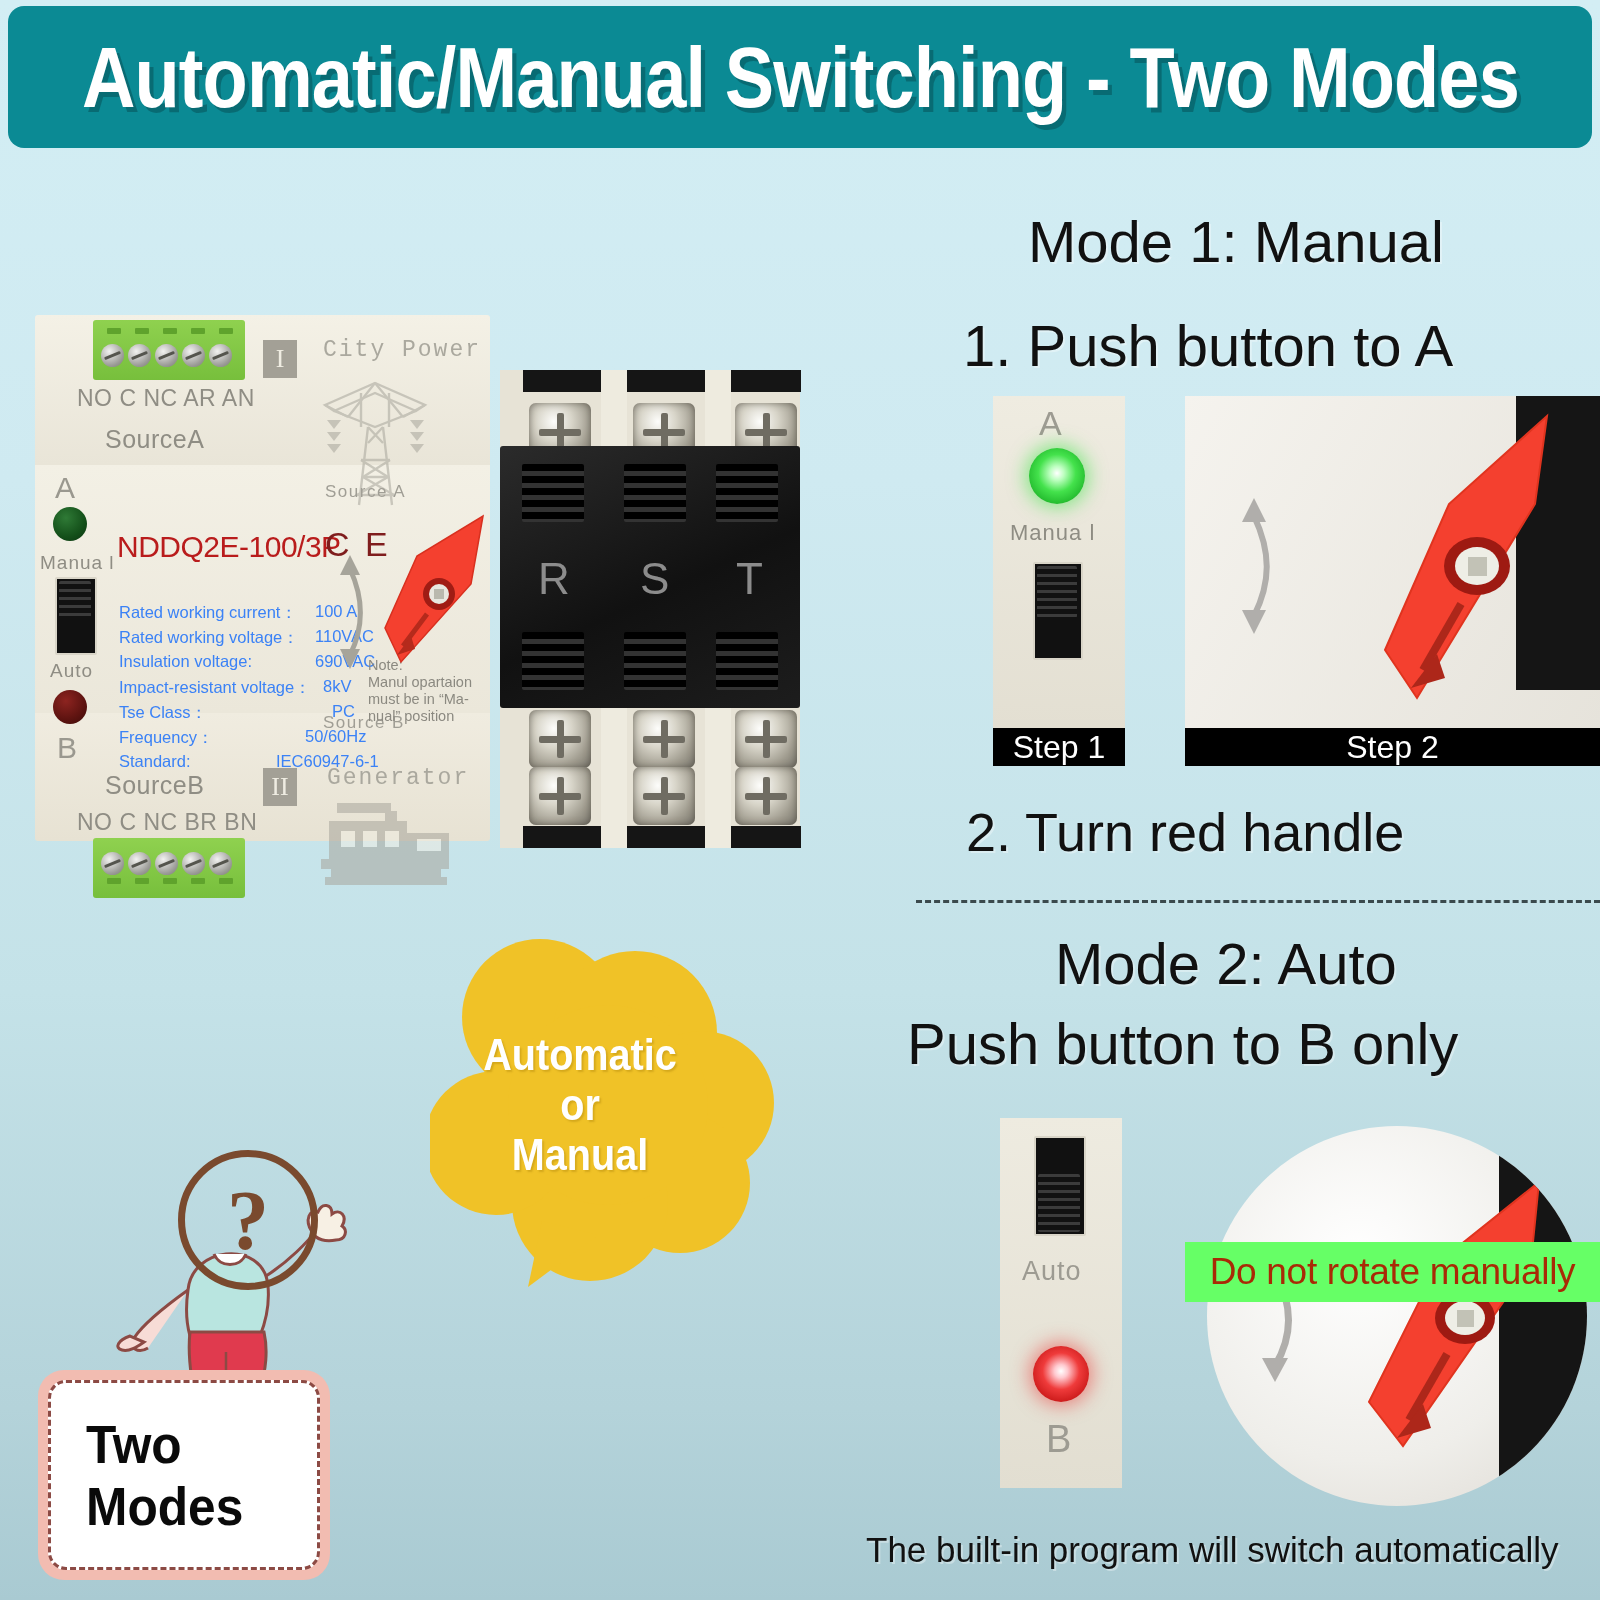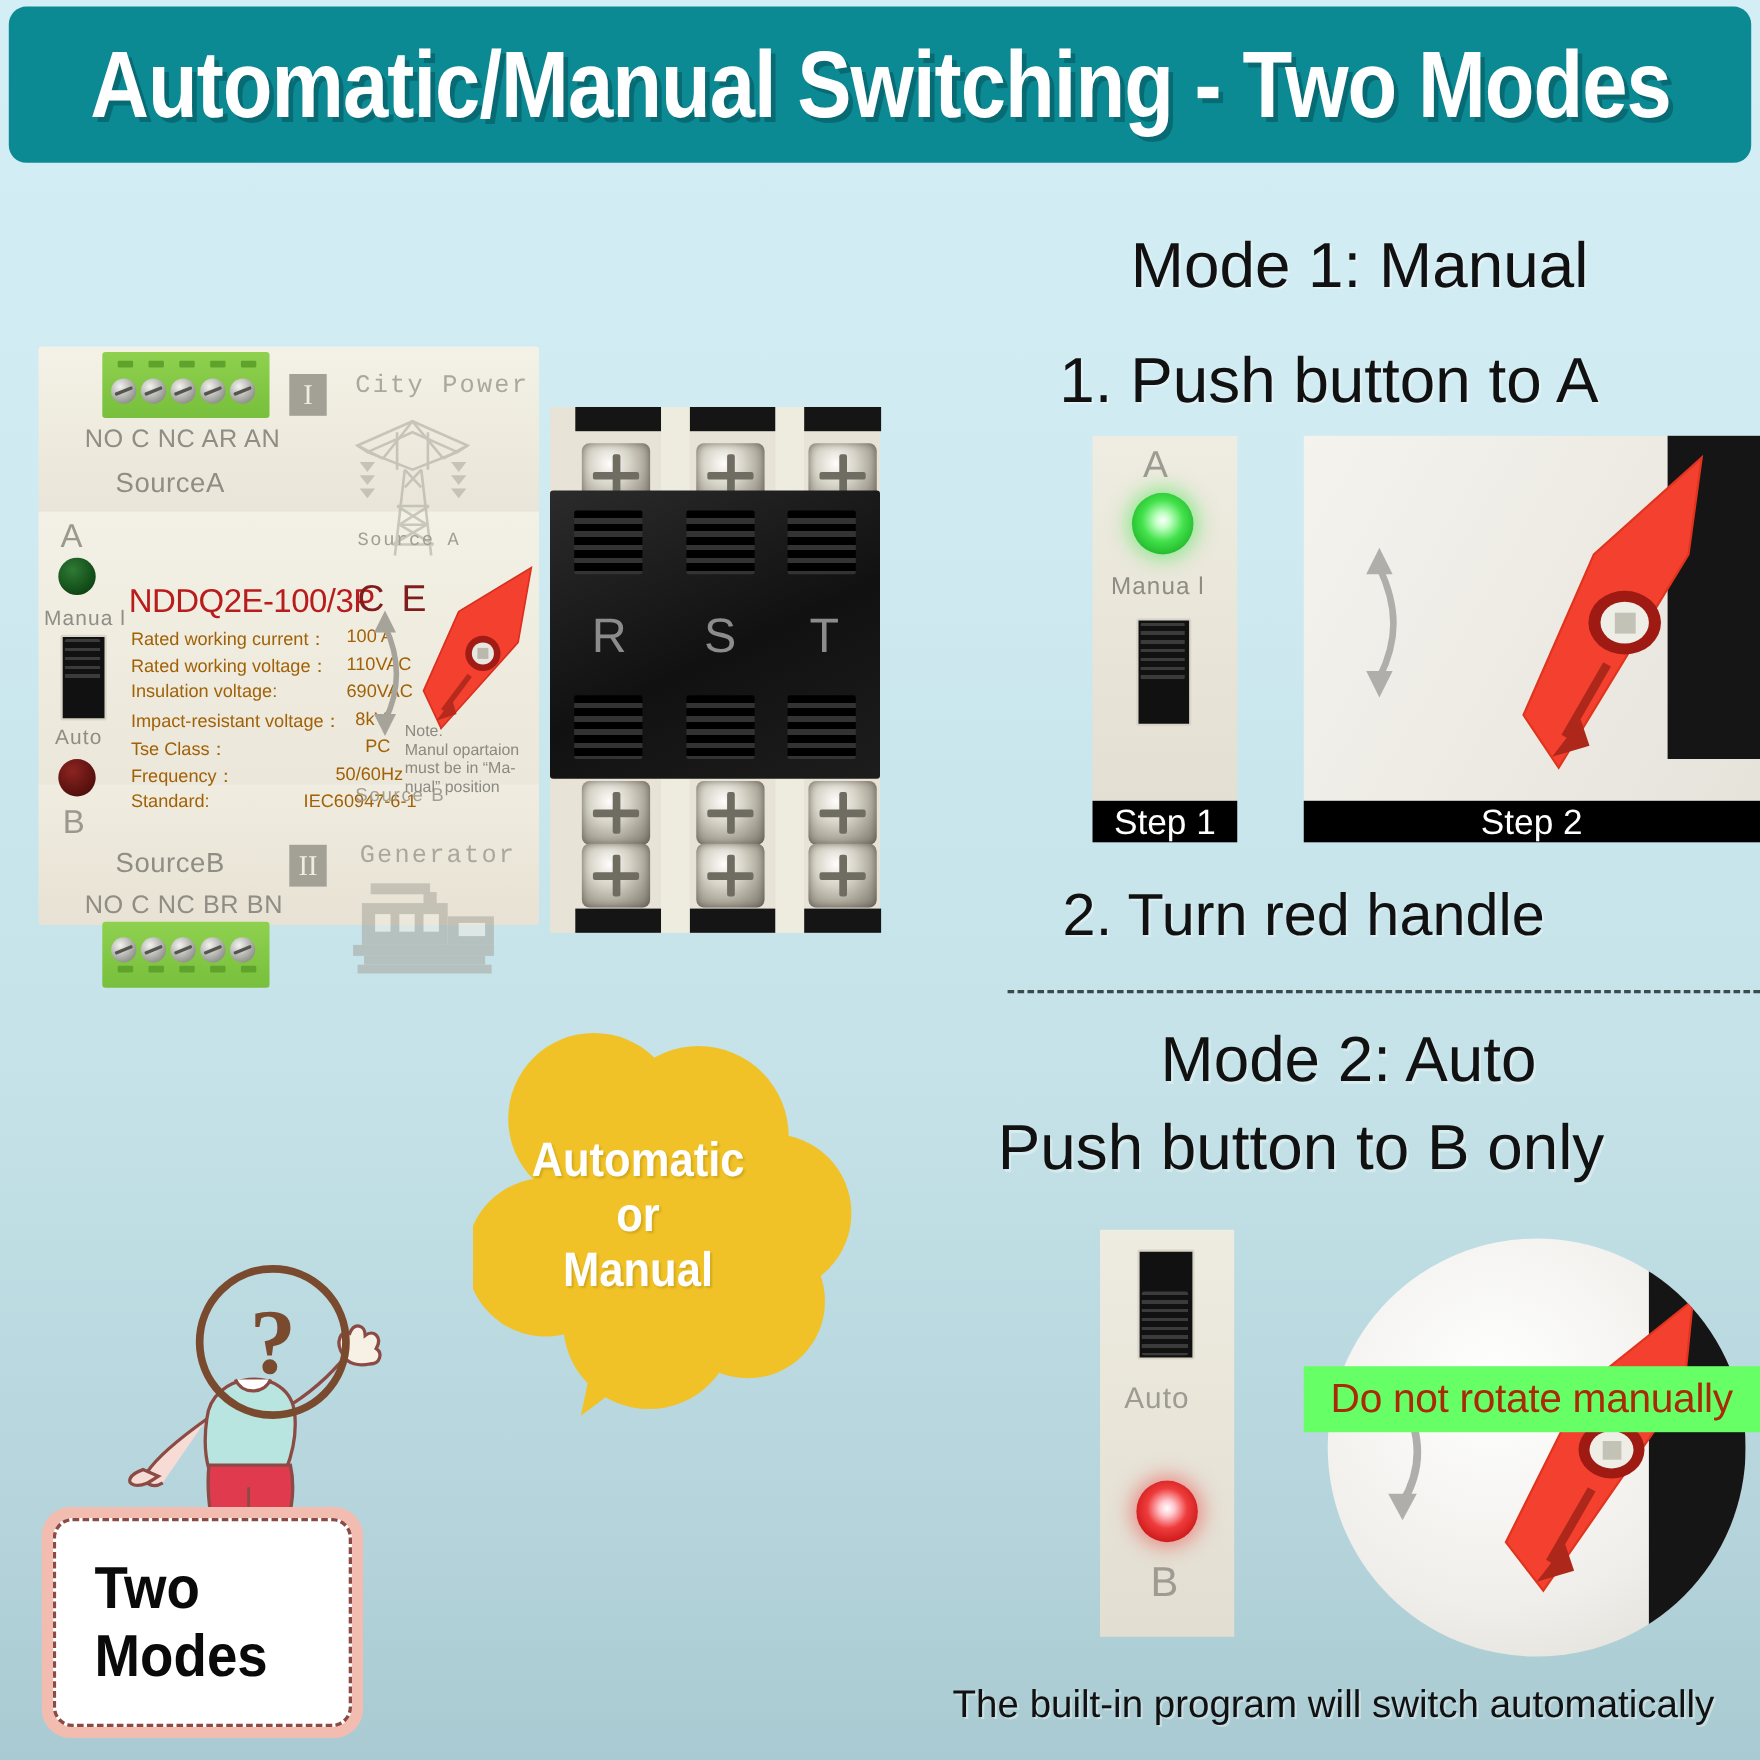--- a/index.html
+++ b/index.html
@@ -91,21 +91,21 @@
   .toggle-knob {
     position:absolute; left:2px; width:32px; height:40px;
     background: repeating-linear-gradient(180deg,#3b3b3b 0px,#3b3b3b 3px,#111 3px,#111 8px);
     border-radius:2px;
   }
   .toggle-knob.up   { top:2px; }
   .toggle-knob.down { bottom:2px; }
 
   .spec-title { position:absolute; color:#b91c1c; font-size:30px; letter-spacing:-0.5px; white-space:nowrap; }
   .ce-mark { position:absolute; color:#7f1d1d; font-size:34px; letter-spacing:3px; }
-  .spec-row { position:absolute; color:#a16207; font-size:16.5px; white-space:nowrap; }
+  .spec-row { position:absolute; color:#3b82f6; font-size:16.5px; white-space:nowrap;margin-top:32px; }
   .spec-row .sv { position:absolute; }
 
   .note-block { position:absolute; color:#8b8980; font-size:14.5px; line-height:1.18; width:130px; }
   .srcA-mini, .srcB-mini { position:absolute; color:#a09e95; font-size:17px; letter-spacing:1.5px; }
 
   .curve-arrow { position:absolute; }
 
   .red-handle-main { position:absolute; }
 
   
@@ -356,21 +356,21 @@
   </div>
   <div class="spec-row" style="left:84px; top:380px;">
     <span>Frequency：</span>
     <span class="sv" style="left:186px;">50/60Hz</span>
   </div>
   <div class="spec-row" style="left:84px; top:405px;">
     <span>Standard:</span>
     <span class="sv" style="left:157px;">IEC60947-6-1</span>
   </div>
 
-  <div class="srcA-mini" style="left:290px; top:167px;font-family:Liberation Mono, monospace;">Source A</div>
+  <div class="srcA-mini" style="left:290px; top:167px;">Source A</div>
   <div class="srcB-mini" style="left:288px; top:398px;">Source  B</div>
 
   <svg class="curve-arrow" style="left:295px; top:232px;" width="40" height="130" viewBox="0 0 40 130">
     <path d="M20 22 C34 52 34 80 20 108" stroke="#a6a49a" stroke-width="5" fill="none"></path>
     <path d="M20 8 l10 20 -20 0 z" fill="#a6a49a"></path>
     <path d="M20 122 l10 -20 -20 0 z" fill="#a6a49a"></path>
   </svg>
 
   <div class="note-block" style="left: 333px; top: 342px; white-space: pre-line;" style2="white-space:pre-line">Note:
 Manul opartaion

